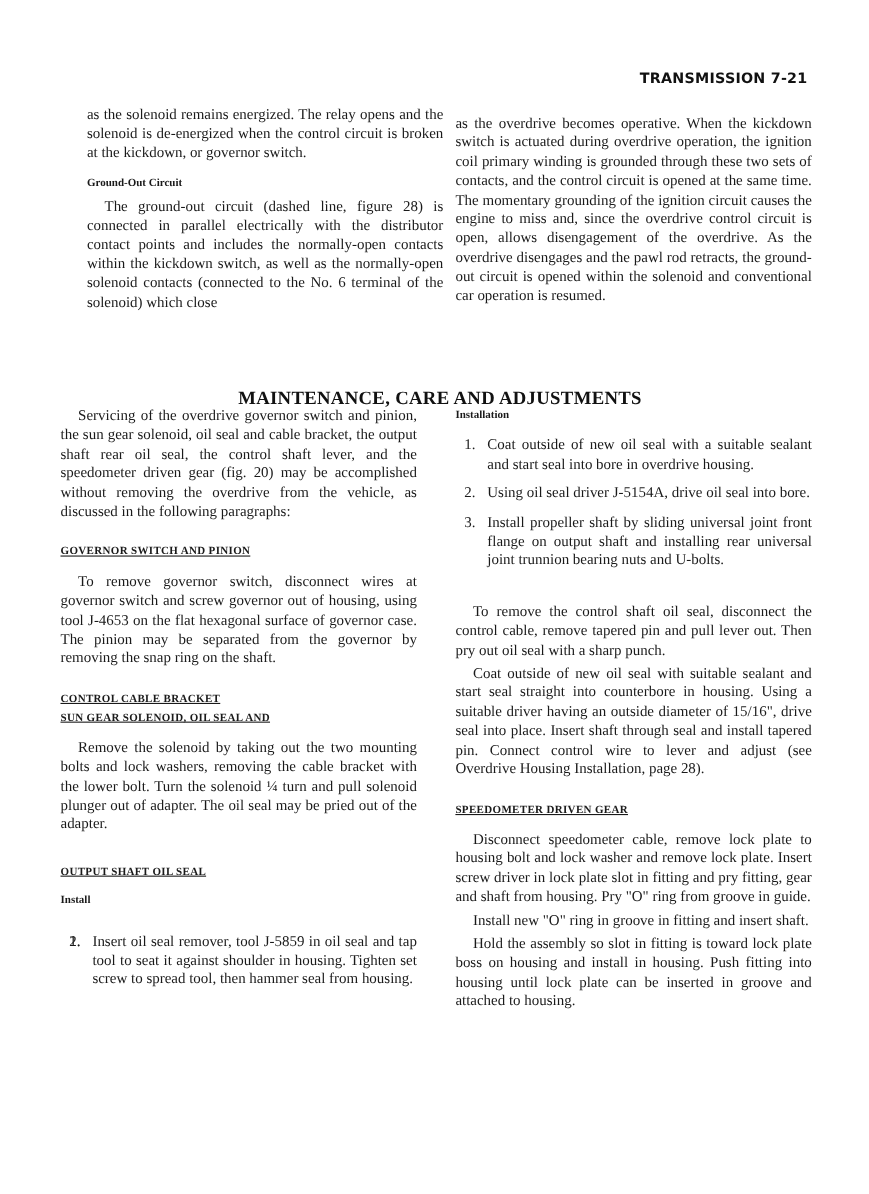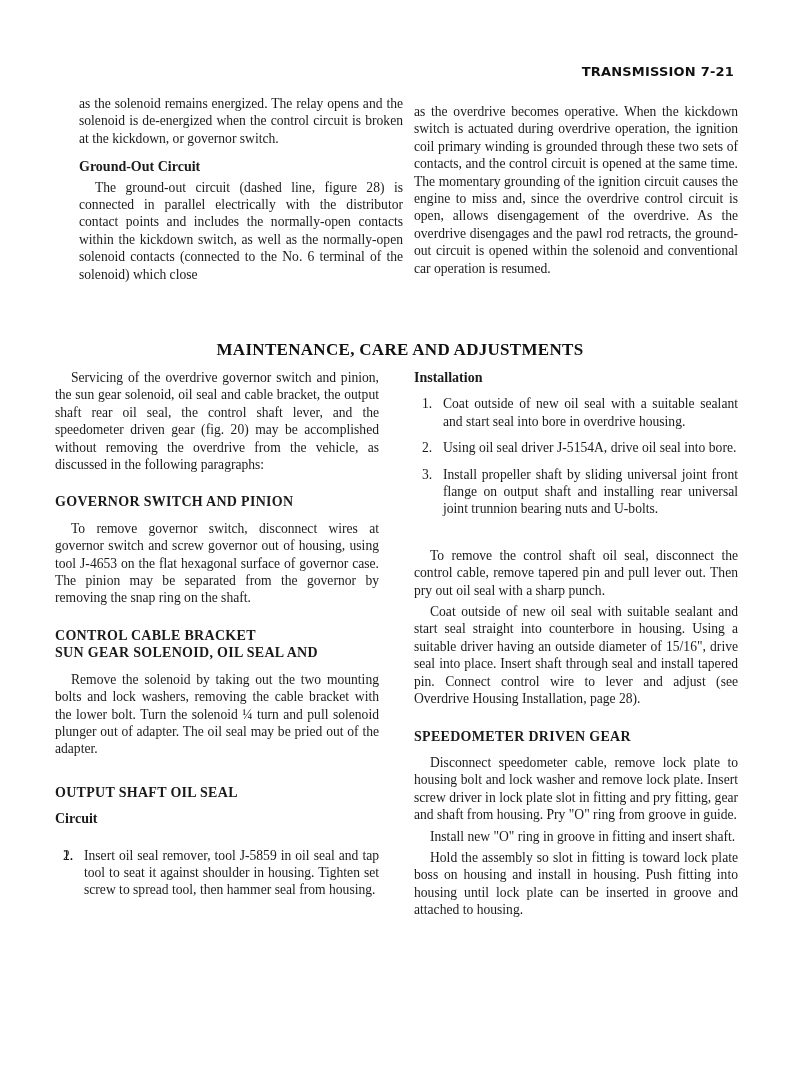--- a/index.html
+++ b/index.html
@@ -3,23 +3,23 @@
 <meta charset="utf-8">
 <style>
   html, body { margin:0; padding:0; background:#ffffff; }
   body { width:790px; height:1085px; position:relative; overflow:hidden; color:#1a1a1a;
          font-family:"Liberation Serif","DejaVu Serif",serif; }
   .running-head { position:absolute; top:40px; right:56px; font-family:"DejaVu Sans","Liberation Sans",sans-serif;
                   font-weight:bold; font-size:13px; letter-spacing:0.2px; color:#111;margin-top:24px; }
   .col { position:absolute; width:324px; font-size:13.6px; line-height:17.4px; text-align:justify; }
   .col p { margin:0; }
   .ind { text-indent:16px; }
-  .h-sub { font-weight:bold; font-size:14px; line-height:17.4px; margin:0; }
-  .h-caps { font-weight:bold; font-size:14px; line-height:17.4px; letter-spacing:0.3px; margin:0; }
-  .main-head { position:absolute; top:340px; left:0; width:790px; text-align:center; font-weight:bold;
+  .h-sub { font-weight:bold; font-size:10px; line-height:17.4px; margin:0; }
+  .h-caps { font-weight:bold; font-size:10px; line-height:17.4px; letter-spacing:0.3px; margin:0;text-decoration:underline; }
+  .main-head { position:absolute; top:352px; left:0; width:790px; text-align:center; font-weight:bold;
                font-size:17px; letter-spacing:0.3px; color:#111; padding-left:10px; box-sizing:border-box; }
   ol.steps { list-style:none; margin:0; padding:0; }
   ol.steps li { position:relative; padding-left:29px; }
   ol.steps li .num { position:absolute; left:8px; top:0; }
   .gap-s { height:9px; }
   .gap-m { height:11px; }
   .gap-l { height:20px; }
   .gap-xl { height:26px; }
 </style>
 </head>
@@ -48,21 +48,21 @@
   <div class="gap-s"></div>
   <p class="ind">To remove governor switch, disconnect wires at governor switch and screw governor out of housing, using tool J-4653 on the flat hexagonal surface of governor case. The pinion may be separated from the governor by removing the snap ring on the shaft.</p>
   <div class="gap-l"></div>
   <p class="h-caps">CONTROL CABLE BRACKET</p>
   <p class="h-caps">SUN GEAR SOLENOID, OIL SEAL AND</p>
   <div class="gap-s"></div>
   <p class="ind">Remove the solenoid by taking out the two mounting bolts and lock washers, removing the cable bracket with the lower bolt. Turn the solenoid ¼ turn and pull solenoid plunger out of adapter. The oil seal may be pried out of the adapter.</p>
   <div class="gap-xl"></div>
   <p class="h-caps">OUTPUT SHAFT OIL SEAL</p>
   <div class="gap-s"></div>
-  <p class="h-sub">Circuit</p>
+  <p class="h-sub">Install</p>
   <div class="gap-s"></div>
   <ol class="steps">
     <li>
       <span class="num">1.</span>
     </li>
     <li style="margin-top:10px">
       <span class="num">2.</span>
       <span>Insert oil seal remover, tool J-5859 in oil seal and tap tool to seat it against shoulder in housing. Tighten set screw to spread tool, then hammer seal from housing.</span>
     </li>
   </ol>

